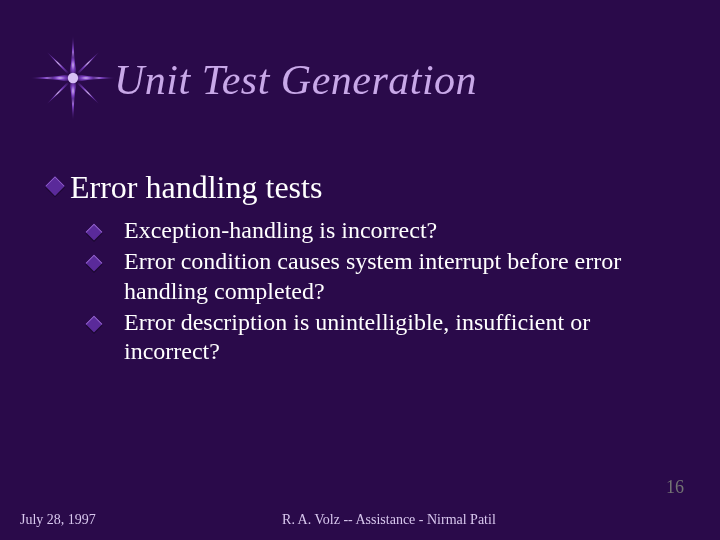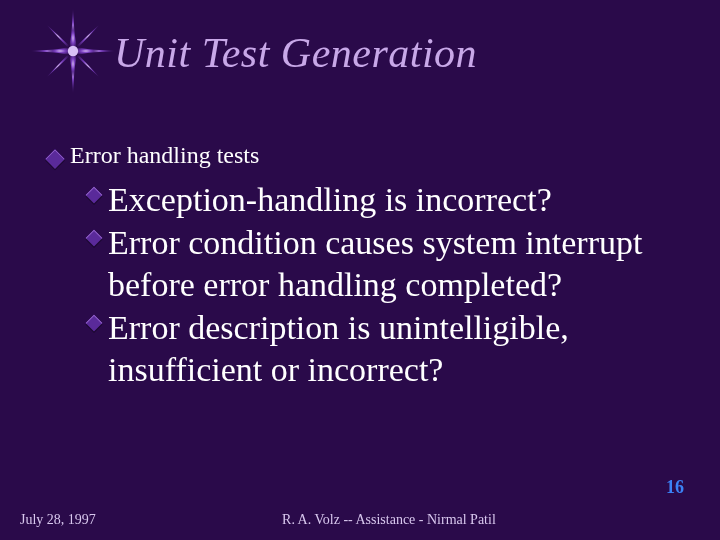--- a/index.html
+++ b/index.html
@@ -7,21 +7,21 @@
   body {
     background: #2a0a4a;
     font-family: "Times New Roman", Times, serif;
     color: #ffffff;
     position: relative;
   }
   .slide {
     width: 720px;
     height: 540px;
     position: relative;
-    padding: 12px 48px 0 48px;
+    padding: 39px 48px 0 48px;
   }
   .title-row {
     display: flex;
     align-items: center;
     gap: 4px;
     margin-bottom: 48px;
     margin-left: -18px;
   }
   .starburst {
     width: 86px;
@@ -38,32 +38,32 @@
     letter-spacing: 0.5px;
     margin-left: -6px;
   }
   .content {
     padding-left: 0px;
   }
   .l1 {
     display: flex;
     align-items: flex-start;
     gap: 8px;
-    font-size: 24px;
+    font-size: 32px;
     color: #ffffff;
     margin-bottom: 10px;
   }
   .l2-group {
     padding-left: 40px;
   }
   .l2 {
     display: flex;
     align-items: flex-start;
-    gap: 8px;
-    font-size: 34px;
+    gap: 24px;
+    font-size: 24px;
     color: #ffffff;
     line-height: 1.22;
     margin-bottom: 2px;
   }
   .diamond {
     width: 14px;
     height: 14px;
     background: #5a2a9a;
     transform: rotate(45deg);
     flex: 0 0 auto;
@@ -84,25 +84,24 @@
     align-items: flex-end;
     padding: 0 38px 0 20px;
     font-size: 14px;
     color: #d8c8ee;
   }
   .footer-left { flex: 0 0 auto; }
   .footer-center { flex: 1 1 auto; text-align: center; }
   .footer-right {
     flex: 0 0 auto;
     font-size: 18px;
-    color: #3b82f6;
+    color: #737373;
     position: absolute;
     right: 36px;
     bottom: 30px;
-    font-weight: bold;
   }
 </style>
 </head>
 <body>
 
 <div class="slide">
 
   <div class="title-row">
     <svg class="starburst" viewBox="0 0 100 100">
       <defs>

